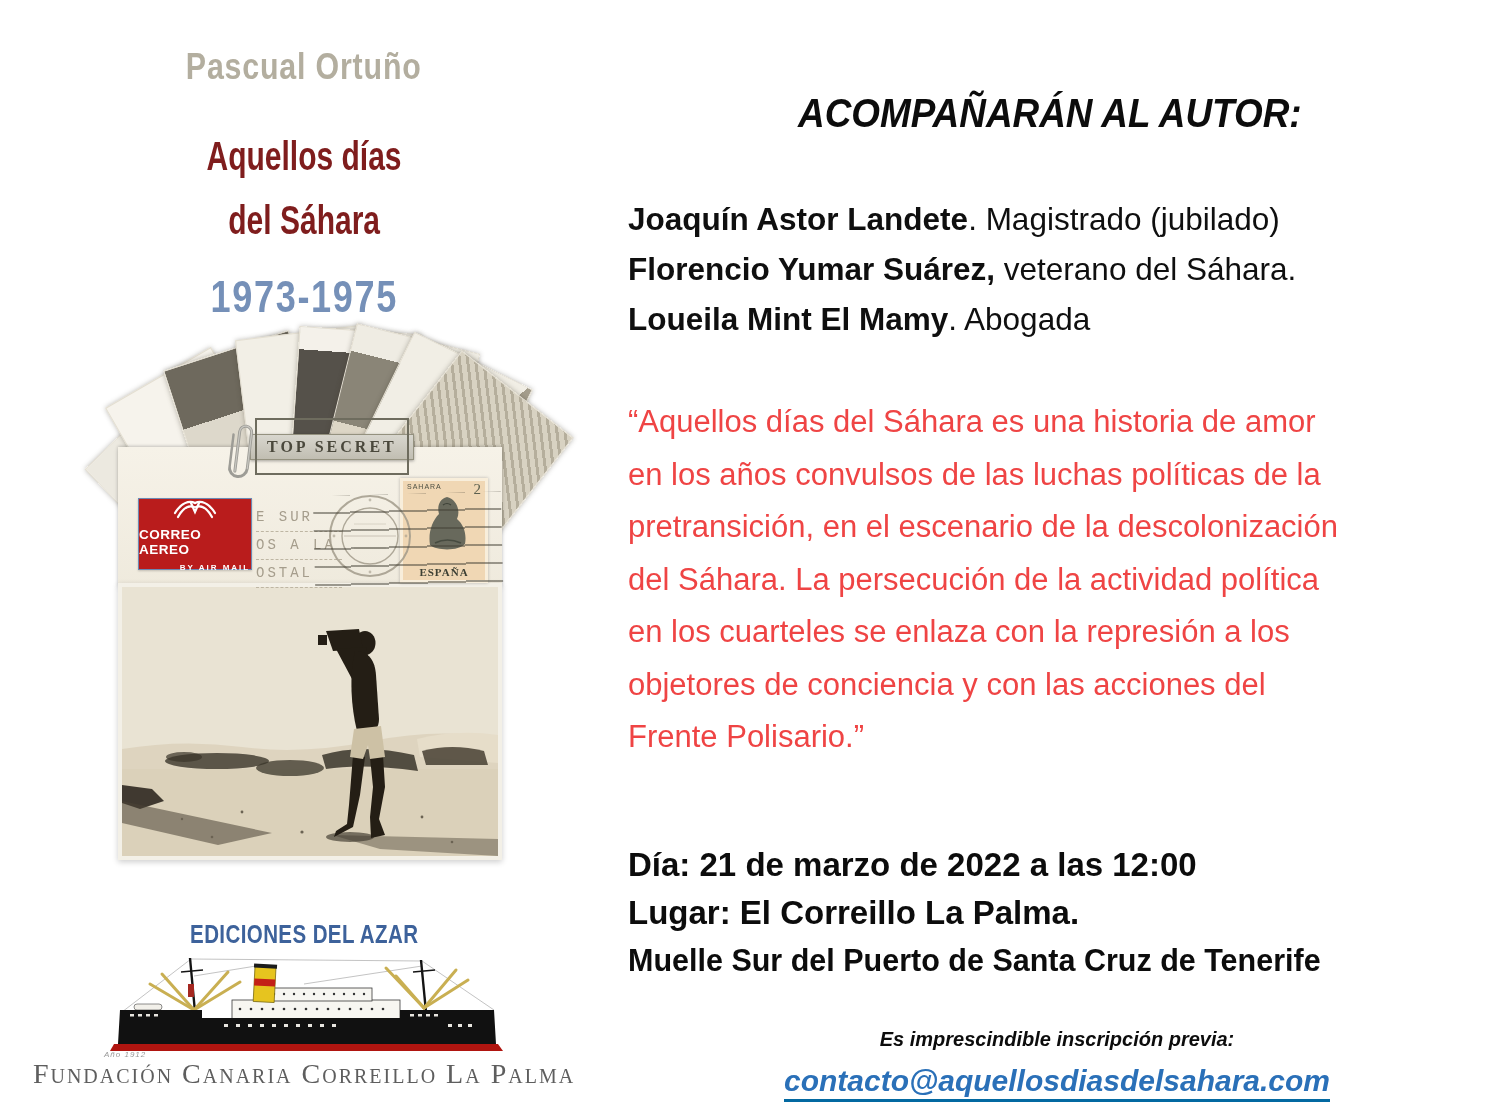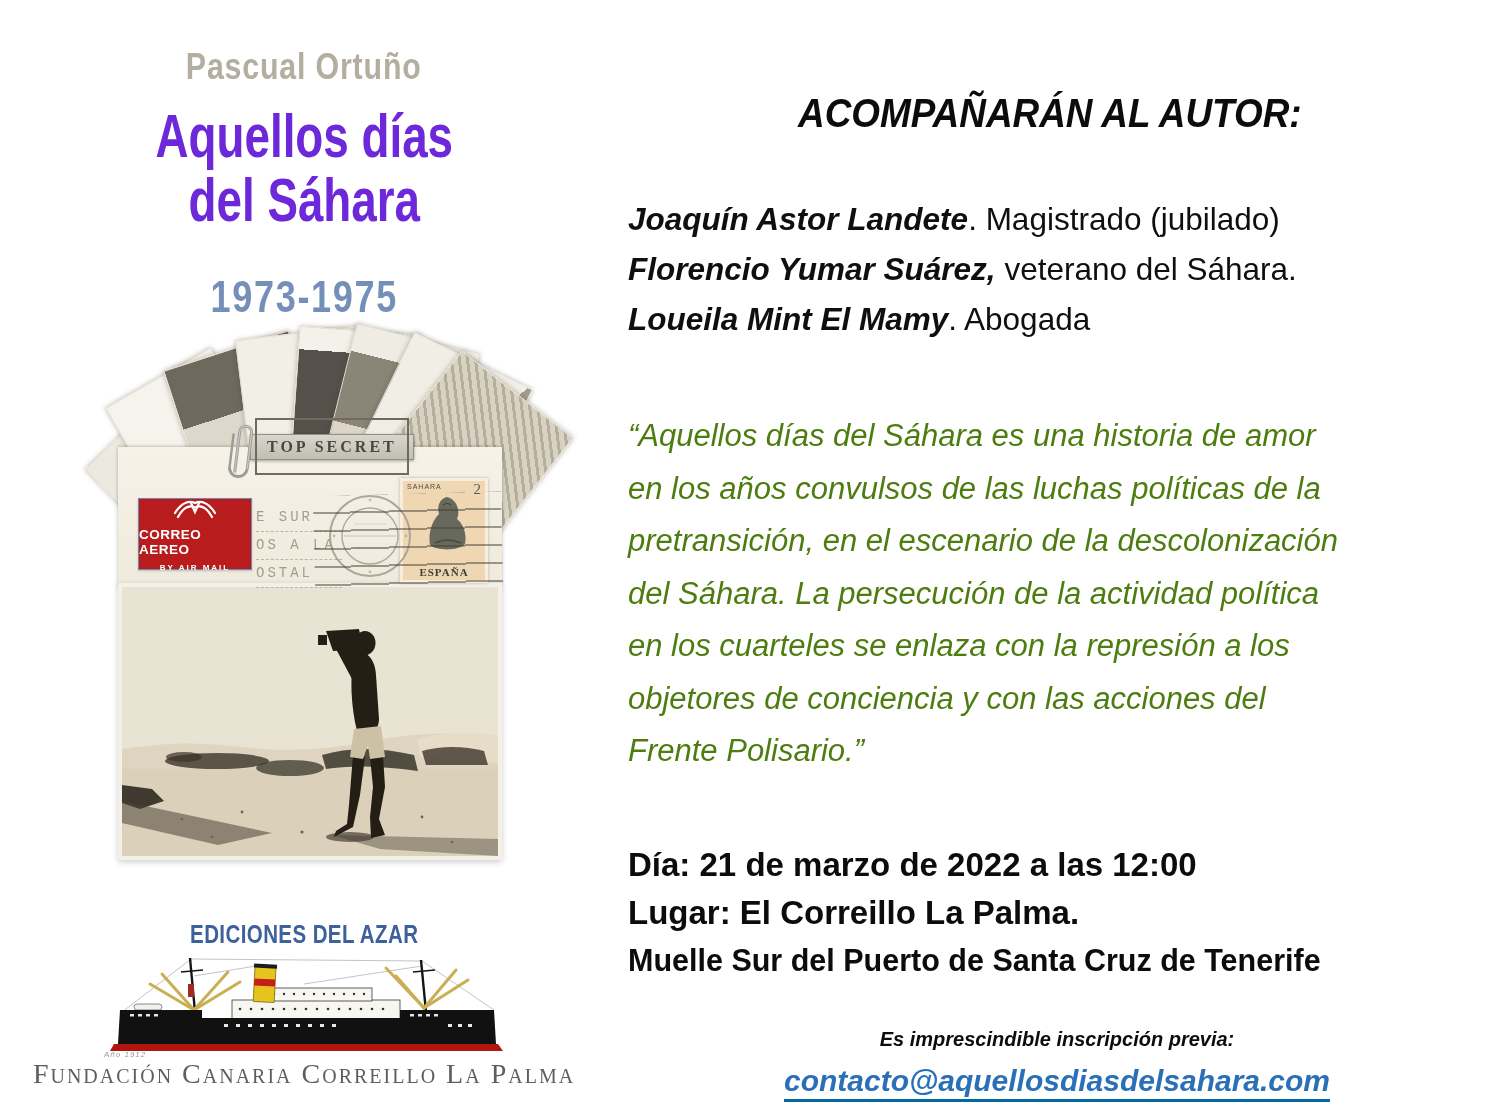--- a/index.html
+++ b/index.html
@@ -10,22 +10,22 @@
   }
   .abs{position:absolute;}
   .cx75{display:inline-block;transform:scaleX(.75);transform-origin:50% 50%;white-space:nowrap;}
   .cx82{display:inline-block;transform:scaleX(.82);transform-origin:50% 50%;white-space:nowrap;}
   .cx90{display:inline-block;transform:scaleX(.90);transform-origin:50% 50%;white-space:nowrap;}
 
   
   .cover-col{left:0;top:0;width:608px;height:1112px;}
   .author-name{left:0;top:46px;width:608px;text-align:center;
     font-size:37px;font-weight:700;color:#b3ae9f;letter-spacing:1px;}
-  .book-title{left:0;top:104px;width:608px;text-align:center;
-    font-size:61px;font-weight:700;color:#6d28d9;line-height:64px;}
+  .book-title{left:0;top:124px;width:608px;text-align:center;
+    font-size:40px;font-weight:700;color:#7f1d1d;line-height:64px;}
   .book-years{left:0;top:272px;width:608px;text-align:center;
     font-size:44px;font-weight:700;color:#7590b8;letter-spacing:2px;}
 
   .cover-art{left:118px;top:338px;width:384px;height:524px;}
   .fanphoto{position:absolute;border:1px solid #e3ded1;box-shadow:0 0 5px rgba(60,55,40,.35);z-index:5;}
   .ph1{left:-14px;top:62px;width:150px;height:115px;transform:rotate(-44deg);
        background:linear-gradient(100deg,#ece9e0 40%,#b9b4a6 62%,#8f897a 78%);}
   .ph2{left:22px;top:28px;width:120px;height:170px;transform:rotate(-30deg);background:#f6f3ec;}
   .ph3{left:70px;top:8px;width:130px;height:180px;transform:rotate(-18deg);
        background:linear-gradient(to bottom,#6e695d 0 34%,#ddd8cb 34%);}
@@ -52,21 +52,21 @@
     background:linear-gradient(#d8d6ce,#c1beb2);border:1px solid #94917f;
     box-shadow:0 1px 3px rgba(0,0,0,.35);padding:3px 4px;}
   .topsecret-inner{border:2px solid #6e6c5e;padding:18px 10px;
     font-family:"Liberation Serif",serif;font-weight:700;font-size:16px;
     letter-spacing:3px;color:#4a483c;}
 
   .airmail-label{position:absolute;left:20px;top:160px;width:112px;height:70px;z-index:20;
     background:#b91c1c;border:1px solid #6d88b3;box-shadow:0 1px 2px rgba(0,0,0,.2);
     display:flex;flex-direction:column;align-items:center;justify-content:center;color:#fff;}
   .airmail-l1{font-size:13.5px;font-weight:700;letter-spacing:.5px;margin-top:2px;}
-  .airmail-l2{font-size:8px;font-weight:700;letter-spacing:2px;margin-top:6px;}
+  .airmail-l2{font-size:8px;font-weight:700;letter-spacing:2px;margin-top:6px;padding-left:40px;}
 
   .postmark-text{position:absolute;left:138px;top:166px;z-index:20;
     font-family:"Liberation Mono",monospace;font-size:14px;color:#a59d8c;
     letter-spacing:3px;line-height:26px;}
   .postmark-text div{border-bottom:1px dashed #beb6a3;padding:0 6px 1px 0;}
   .postmark-circle{position:absolute;left:206px;top:152px;z-index:21;opacity:.85;}
 
   .stamp{position:absolute;left:282px;top:140px;width:82px;height:99px;z-index:20;
     background:#f0d7b4;border:3px solid #f8eedb;box-shadow:0 0 3px rgba(0,0,0,.25);}
   .stamp-top{position:absolute;left:4px;top:2px;font-size:7px;letter-spacing:1px;color:#4c4f42;}
@@ -85,23 +85,23 @@
     font-size:8px;font-style:italic;color:#9a9a9a;letter-spacing:1px;}
   .foundation{left:0;top:1058px;width:608px;text-align:center;
     font-family:"Liberation Serif",serif;font-variant:small-caps;
     font-size:28px;letter-spacing:2px;color:#5e5e5e;}
 
   
   .info-col{left:620px;top:0;width:874px;height:1112px;margin-top:48px;}
   .event-heading{left:0;top:42px;width:860px;text-align:center;
     font-size:41px;font-weight:700;font-style:italic;color:#0c0c0c;letter-spacing:0;}
   .speakers{left:8px;top:146px;width:860px;font-size:31.5px;line-height:50px;color:#0f0f0f;}
-  .speaker-bold{font-weight:700;font-style:italic;}
-  .quote{left:8px;top:362px;width:866px;font-size:31px;font-style:italic;
-    line-height:52.5px;color:#4d7c0f;}
+  .speaker-bold{font-weight:700;}
+  .quote{left:8px;top:348px;width:866px;font-size:31px;
+    line-height:52.5px;color:#ef4444;}
   .details{left:8px;top:793px;width:866px;font-weight:700;color:#0c0c0c;}
   .detail-l1{font-size:33px;line-height:48px;}
   .detail-l2{font-size:33px;line-height:48px;}
   .detail-l3{font-size:30.5px;line-height:46px;}
   .reg-note{left:0;top:980px;width:874px;text-align:center;
     font-size:20px;font-weight:700;color:#0c0c0c;font-style:italic;}
   .email-row{left:0;top:1016px;width:874px;text-align:center;}
   .email-link{display:inline-block;font-size:30px;font-weight:700;font-style:italic;
     color:#2a70b8;border-bottom:3px solid #0369a1;padding-bottom:1px;text-decoration:none;cursor:pointer;}
 </style>

